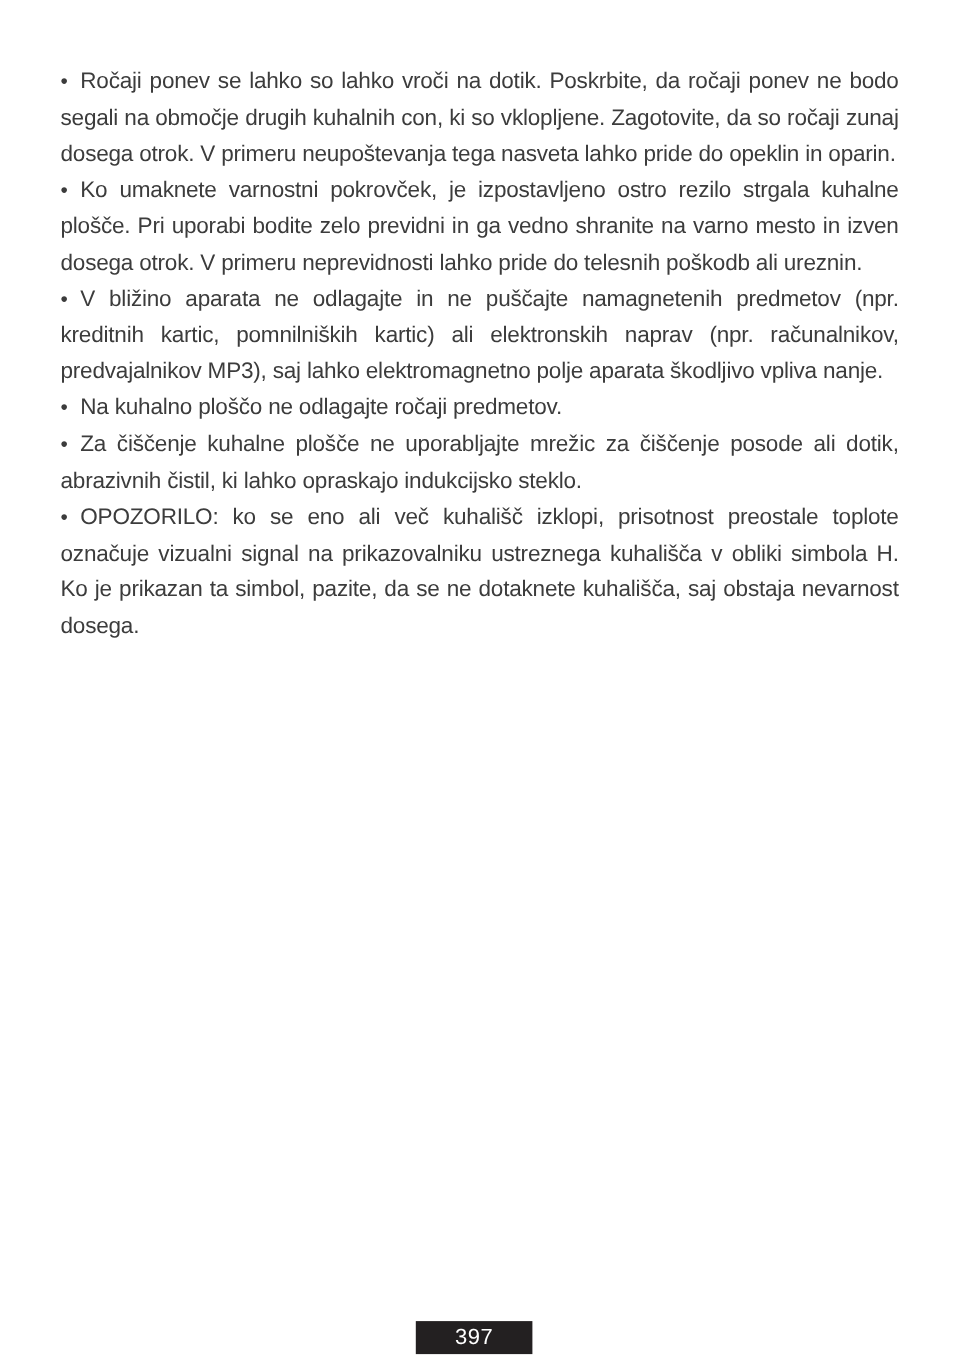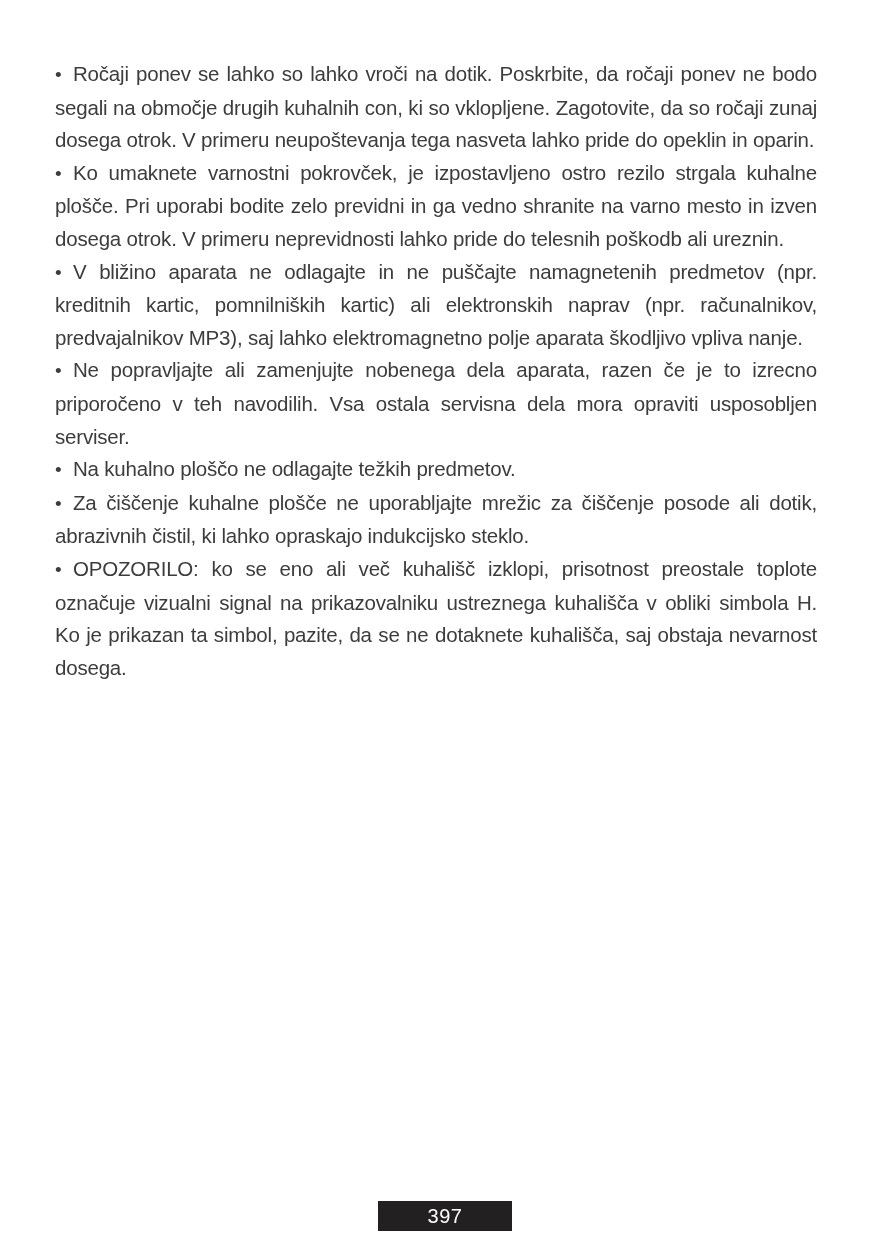--- a/index.html
+++ b/index.html
@@ -34,40 +34,39 @@
   }
   .bullet-item .marker {
     display: inline-block;
     width: 18px;
     font-size: 19px;
   }
   .footer-pagebox {
     position: absolute;
     left: 378px;
     top: 1201px;
-    width: 134px;
+    width: 106px;
     height: 30px;
     background: #232021;
     color: #ffffff;
     text-align: center;
     line-height: 30px;
     font-size: 20px;
     letter-spacing: 0.5px;
   }
 </style>
 </head>
 <body>
 
 <div class="page">
   <div class="content">
     <div class="bullet-item"><span class="marker">•</span><span>Ročaji ponev se lahko so lahko vroči na dotik. Poskrbite, da ročaji ponev ne bodo segali na območje drugih kuhalnih con, ki so vklopljene. Zagotovite, da so ročaji zunaj dosega otrok. V primeru neupoštevanja tega nasveta lahko pride do opeklin in oparin.</span></div>
     <div class="bullet-item"><span class="marker">•</span><span>Ko umaknete varnostni pokrovček, je izpostavljeno ostro rezilo strgala kuhalne plošče. Pri uporabi bodite zelo previdni in ga vedno shranite na varno mesto in izven dosega otrok. V primeru neprevidnosti lahko pride do telesnih poškodb ali ureznin.</span></div>
     <div class="bullet-item"><span class="marker">•</span><span>V bližino aparata ne odlagajte in ne puščajte namagnetenih predmetov (npr. kreditnih kartic, pomnilniških kartic) ali elektronskih naprav (npr. računalnikov, predvajalnikov MP3), saj lahko elektromagnetno polje aparata škodljivo vpliva nanje.</span></div>
-    <div class="bullet-item"><span class="marker">•</span><span>Ne popravljajte ali zamenjujte nobenega dela aparata, razen če je to izrecno priporočeno v teh navodilih. Vsa ostala servisna dela mora opraviti usposobljen serviser.</span></div>
-    <div class="bullet-item"><span class="marker">•</span><span>Na kuhalno ploščo ne odlagajte težkih predmetov.</span></div>
+    <div class="bullet-item"><span class="marker">•</span><span>Na kuhalno ploščo ne odlagajte ročaji predmetov.</span></div>
     <div class="bullet-item"><span class="marker">•</span><span>Za čiščenje kuhalne plošče ne uporabljajte mrežic za čiščenje posode ali dotik, abrazivnih čistil, ki lahko opraskajo indukcijsko steklo.</span></div>
     <div class="bullet-item"><span class="marker">•</span><span>OPOZORILO: ko se eno ali več kuhališč izklopi, prisotnost preostale toplote označuje vizualni signal na prikazovalniku ustreznega kuhališča v obliki simbola H. Ko je prikazan ta simbol, pazite, da se ne dotaknete kuhališča, saj obstaja nevarnost dosega.</span></div>
   </div>
 
   <div class="footer-pagebox">
     <span>397</span>
   </div>
 </div>
 
 </body></html>

